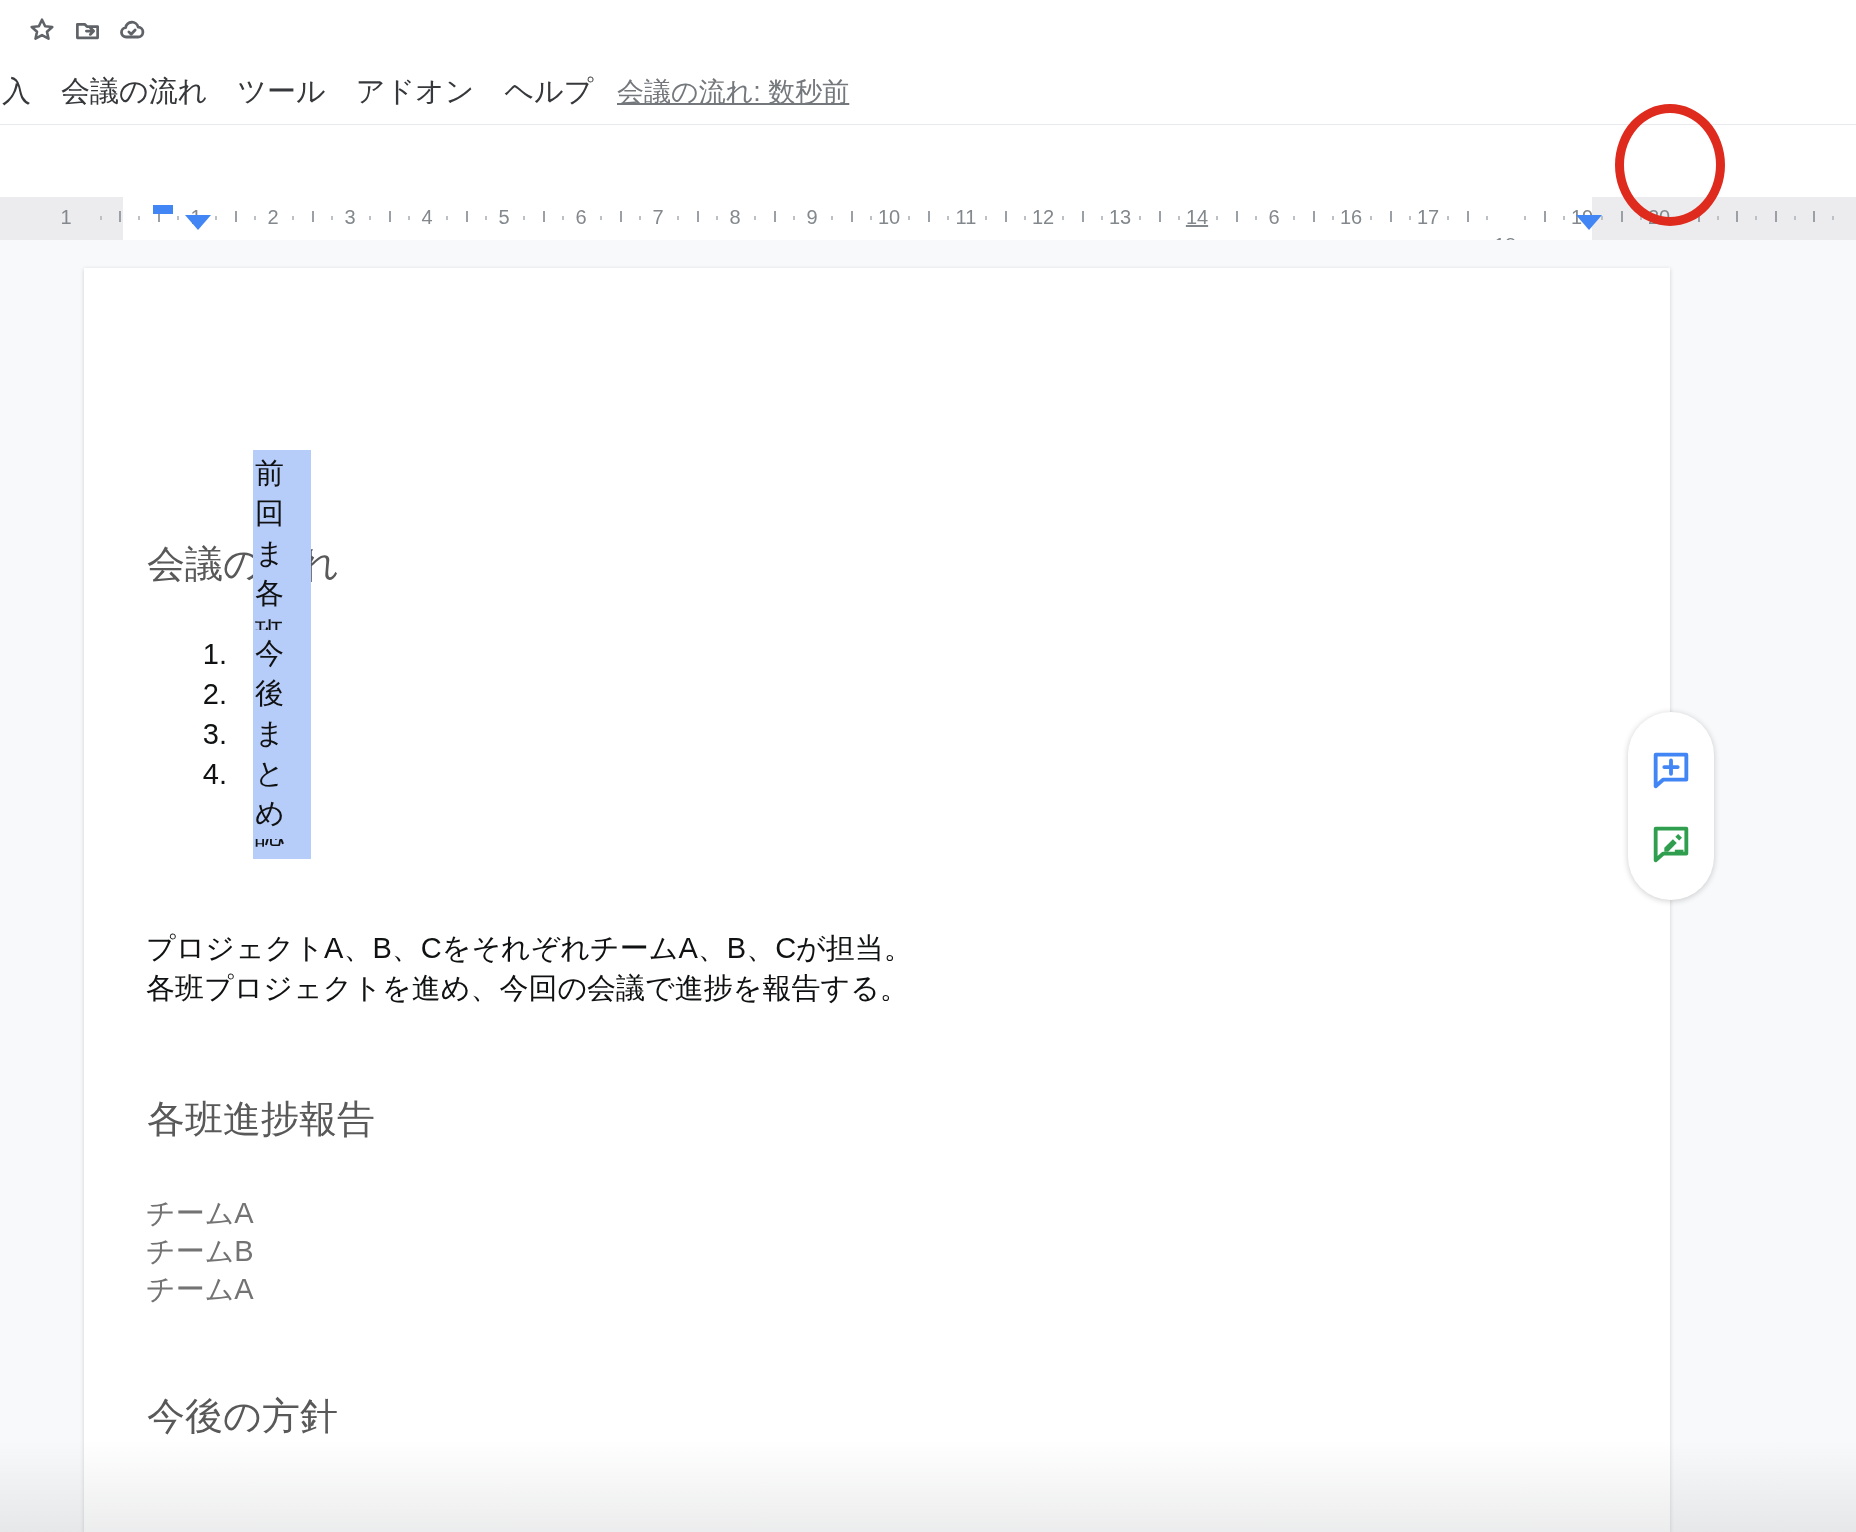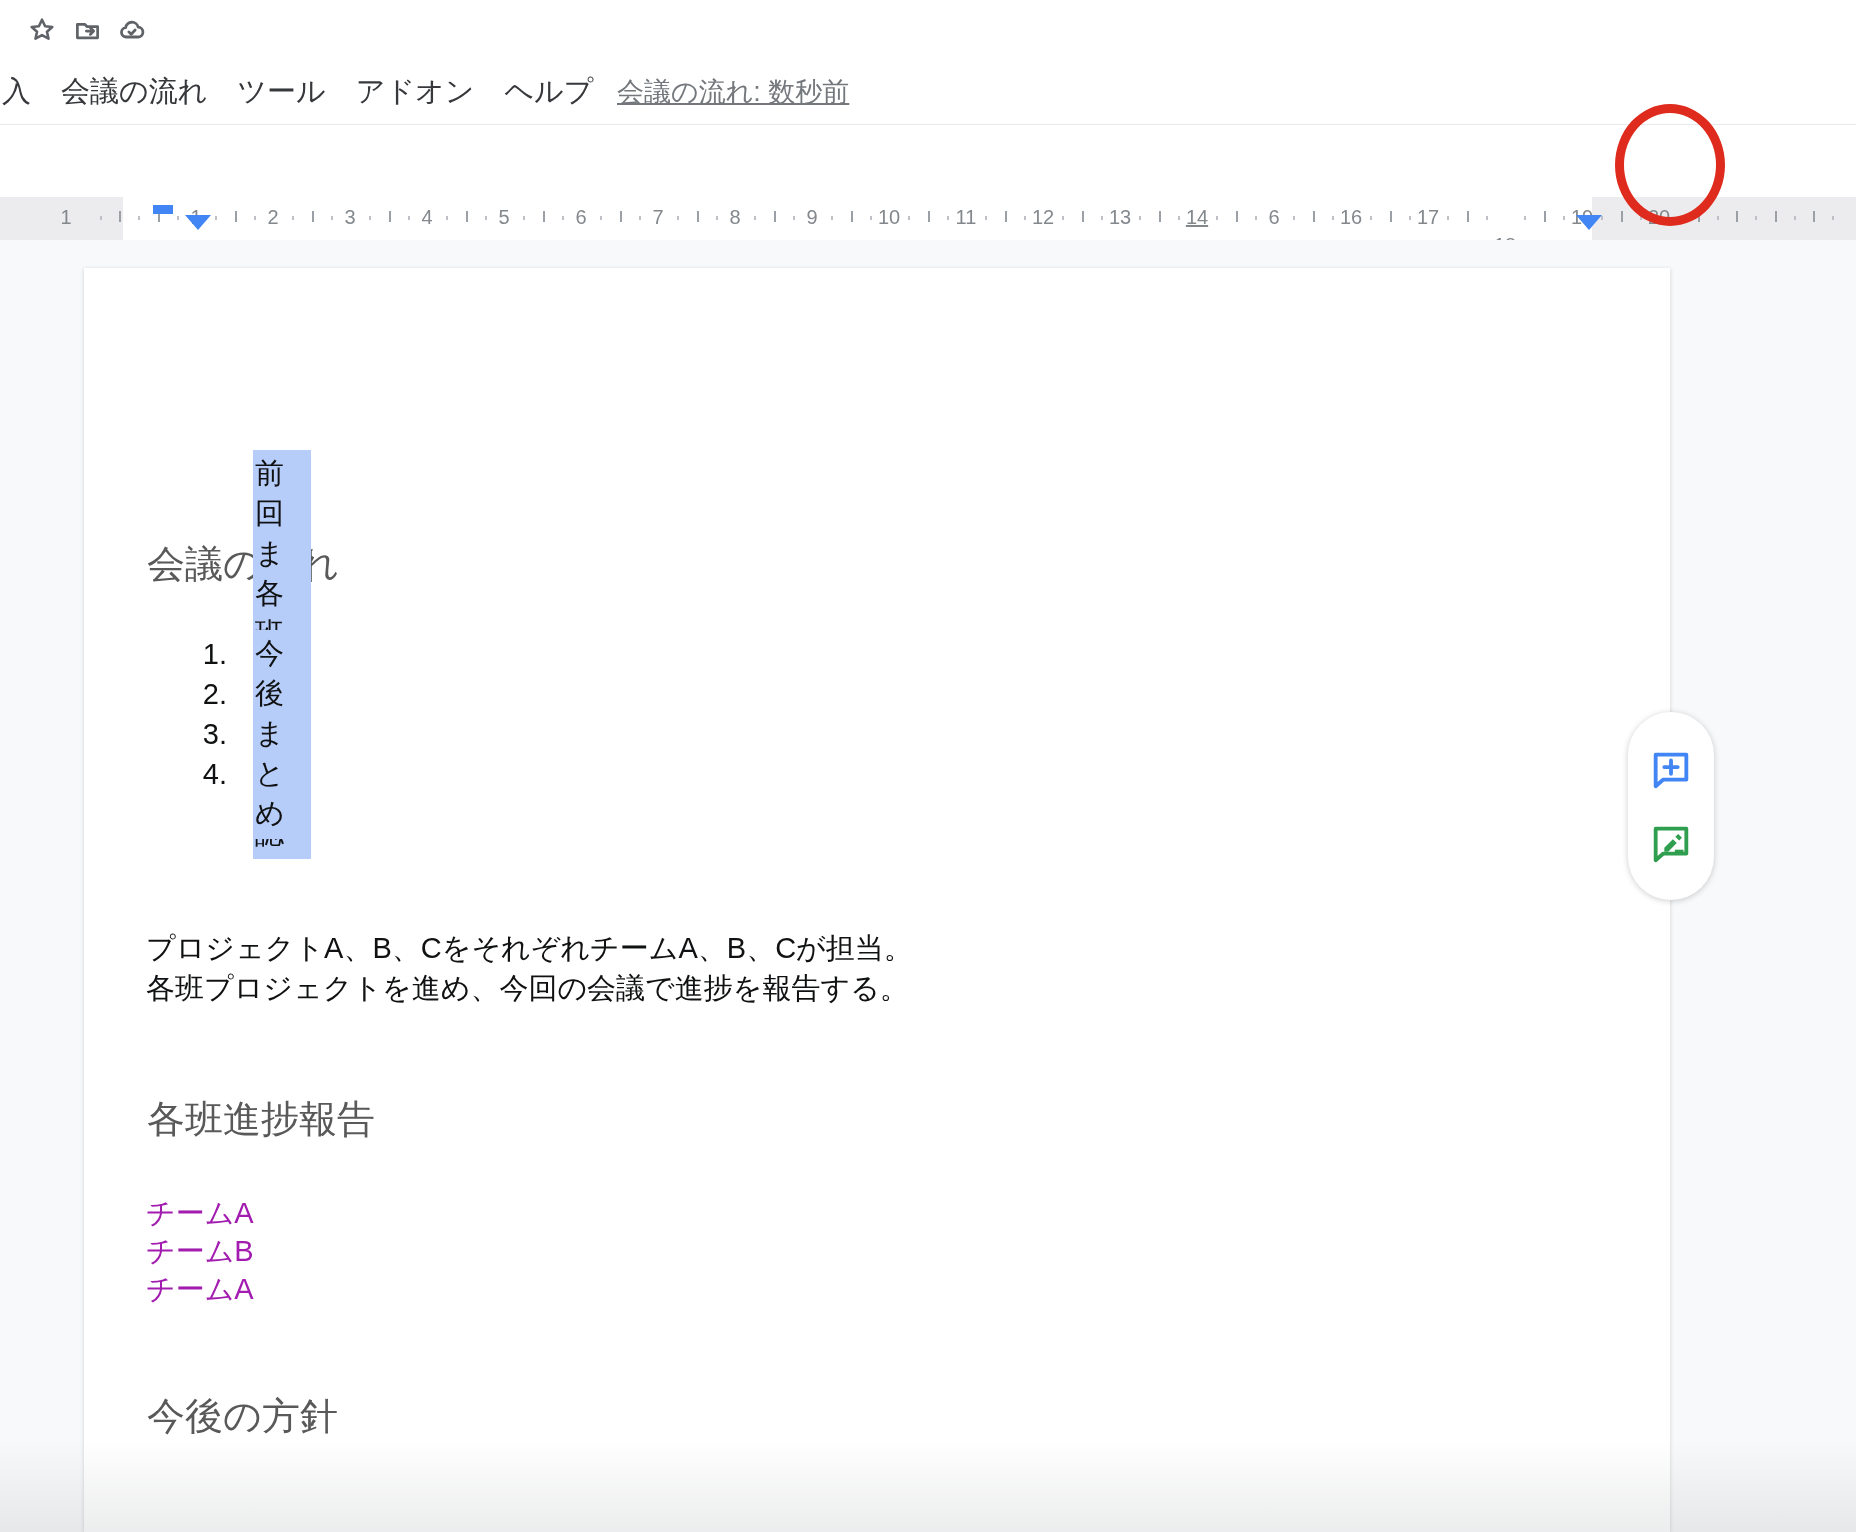--- a/index.html
+++ b/index.html
@@ -55,21 +55,21 @@
 
   
   .canvas{position:absolute;top:240px;left:0;width:1856px;height:1292px;background:#f8f9fa;}
   .page{position:absolute;left:84px;top:28px;width:1586px;height:1264px;background:#fff;box-shadow:0 1px 4px rgba(60,64,67,.22);}
   .doc-title{position:absolute;left:94px;top:124px;font-size:46px;font-weight:600;color:#000;}
   .h2{position:absolute;left:63px;font-size:38px;color:#595959;}
   .body-line{position:absolute;left:62px;font-size:29px;color:#101112;line-height:40px;}
   .list-row{position:absolute;left:0;height:40px;display:flex;align-items:center;font-size:29px;color:#101112;}
   .list-row .num{position:absolute;left:95px;width:48px;text-align:right;}
   .list-row .txt{position:absolute;left:169px;padding:4px 26px 5px 2px;}
-  .team-line{position:absolute;left:62px;font-size:29px;color:#a21caf;}
+  .team-line{position:absolute;left:62px;font-size:29px;color:#737373;}
 
   
   .sidepill{position:absolute;left:1628px;top:712px;width:86px;height:188px;background:#fff;border-radius:44px;box-shadow:0 1px 6px rgba(0,0,0,.2);display:flex;flex-direction:column;align-items:center;justify-content:center;gap:26px;z-index:6;}
   .sbtn{width:48px;height:48px;display:flex;align-items:center;justify-content:center;}
 
   
   .red-circle{position:absolute;left:1615px;top:104px;width:110px;height:122px;border:9px solid #df2b1e;border-radius:50%;z-index:50;box-sizing:border-box;}
   .bottom-fade{position:absolute;left:0;bottom:0;width:1856px;height:92px;background:linear-gradient(to bottom,rgba(120,125,130,0),rgba(120,125,130,.14));z-index:8;pointer-events:none;}
 </style>
 </head>

